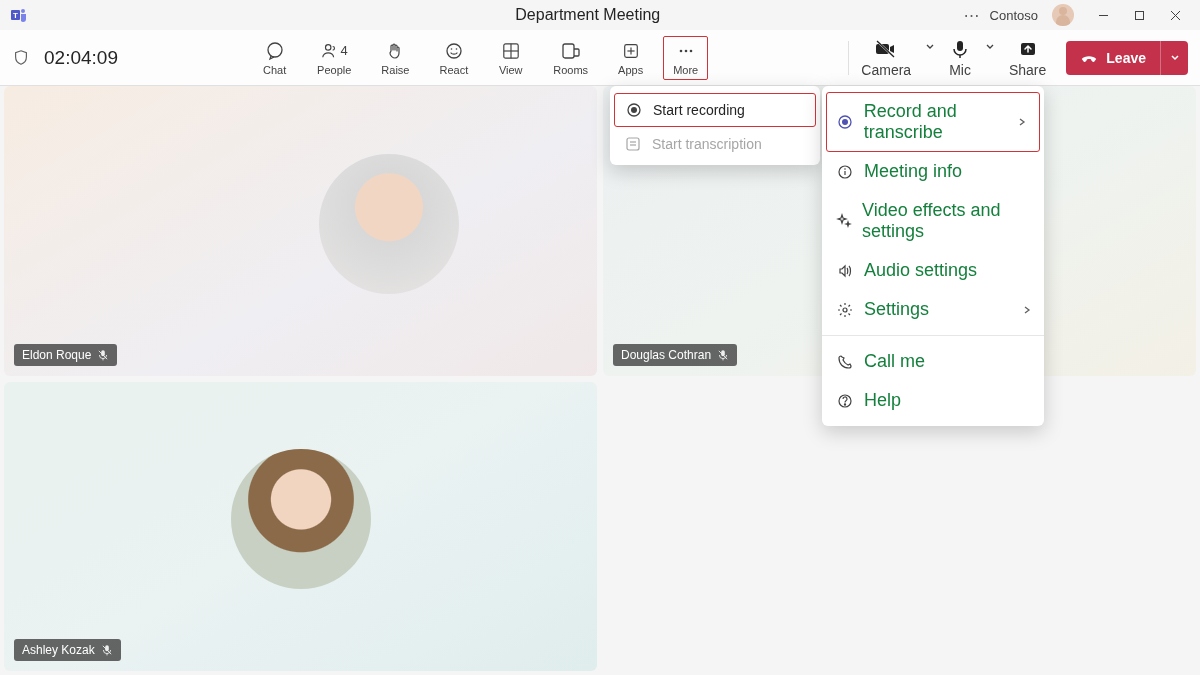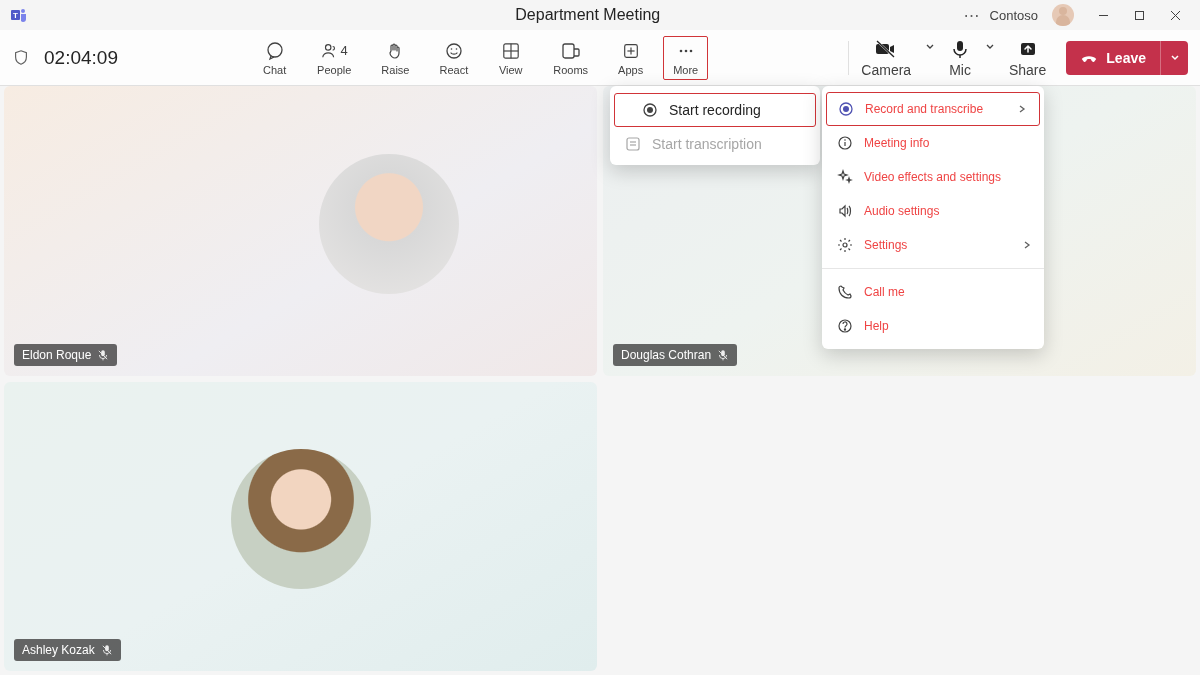--- a/index.html
+++ b/index.html
@@ -51,32 +51,32 @@
 .tile.t2 .avatar { left: 65%; }
 .avatar.p1 { background: radial-gradient(circle at 50% 35%, #e6c3a3 0%, #e6c3a3 28%, #3b2620 29%, #3b2620 42%, #6e1f2a 43%, #6e1f2a 100%); }
 .avatar.p2 { background: radial-gradient(circle at 50% 38%, #f1d6c4 0%, #f1d6c4 30%, #d8d8d8 31%, #e8e6e5 100%); }
 .avatar.p3 { background: radial-gradient(circle at 50% 34%, #d6a884 0%, #d6a884 28%, #2a2018 29%, #2a2018 40%, #f5f5f5 41%, #ffffff 100%); }
 .avatar.p4 { background: radial-gradient(circle at 50% 36%, #f2d5c0 0%, #f2d5c0 26%, #8a6a48 27%, #8a6a48 46%, #c7d0c3 47%, #c7d0c3 100%); }
 .nameplate { position: absolute; bottom: 10px; left: 10px; display: flex; align-items: center; gap: 6px; background: rgba(60,60,60,0.78); color: #fff; font-size: 12px; padding: 4px 8px; border-radius: 3px; }
 .nameplate .muteico { color: #fff; opacity: 0.9; display:flex; align-items:center;}
 
 
 .more-menu { position: absolute; top: 86px; left: 822px; width: 222px; background: #fff; border-radius: 6px; box-shadow: 0 6px 20px rgba(0,0,0,0.18); padding: 6px 0; z-index: 30; }
-.more-menu .item { display: flex; align-items: center; gap: 10px; padding: 9px 14px; font-size: 12px; color: #ef4444; cursor: pointer; position:relative;}
+.more-menu .item { display: flex; align-items: center; gap: 10px; padding: 9px 14px; font-size: 18px; color: #15803d; cursor: pointer; position:relative;}
 .more-menu .item.hl { border: 1px solid #d13438; border-radius: 3px; margin: 0 4px; padding: 8px 10px;}
 .more-menu .item .ico { width: 18px; display: flex; justify-content: center; color: #424242; }
 .more-menu .item.hl .ico svg circle:first-child { stroke:#4f52b2; }
 .more-menu .item.hl .ico svg circle:last-child { fill:#4f52b2; }
 .more-menu .item .chev-r { position: absolute; right: 12px; color: #616161; }
 .more-menu .divider { height: 1px; background: #e6e6e6; margin: 6px 0; }
 
 
 .submenu { position: absolute; top: 86px; left: 610px; width: 210px; background: #fff; border-radius: 6px; box-shadow: 0 6px 20px rgba(0,0,0,0.18); padding: 4px 0; z-index: 29; }
 .submenu .item { display: flex; align-items: center; gap: 10px; padding: 9px 14px; font-size: 14px; cursor: pointer; color:#242424;}
-.submenu .item.hl { border: 1px solid #d13438; border-radius: 3px; margin: 3px 4px 0 4px; padding: 8px 26px;}
+.submenu .item.hl { border: 1px solid #d13438; border-radius: 3px; margin: 3px 4px 0 4px; padding: 8px 10px;}
 .submenu .item.disabled { color: #a6a6a6; cursor: default; }
 .submenu .item.disabled .ico { color: #a6a6a6; }
 .submenu .item .ico { width: 18px; display: flex; justify-content: center; color: #424242; }
 
 svg { display: block; }
 </style>
 </head>
 <body>
 
 <div class="titlebar">

